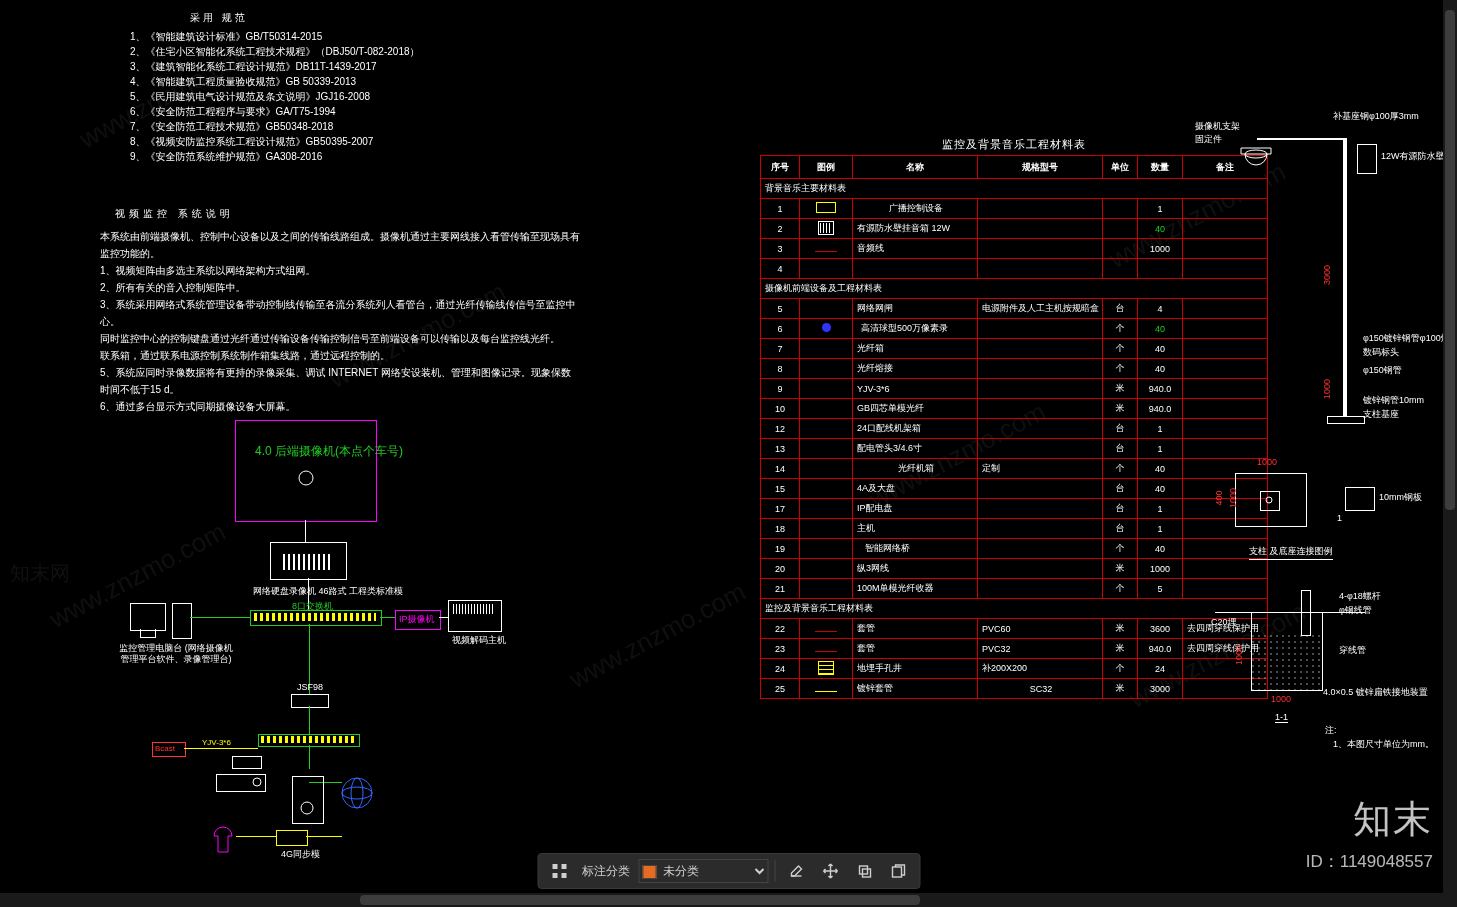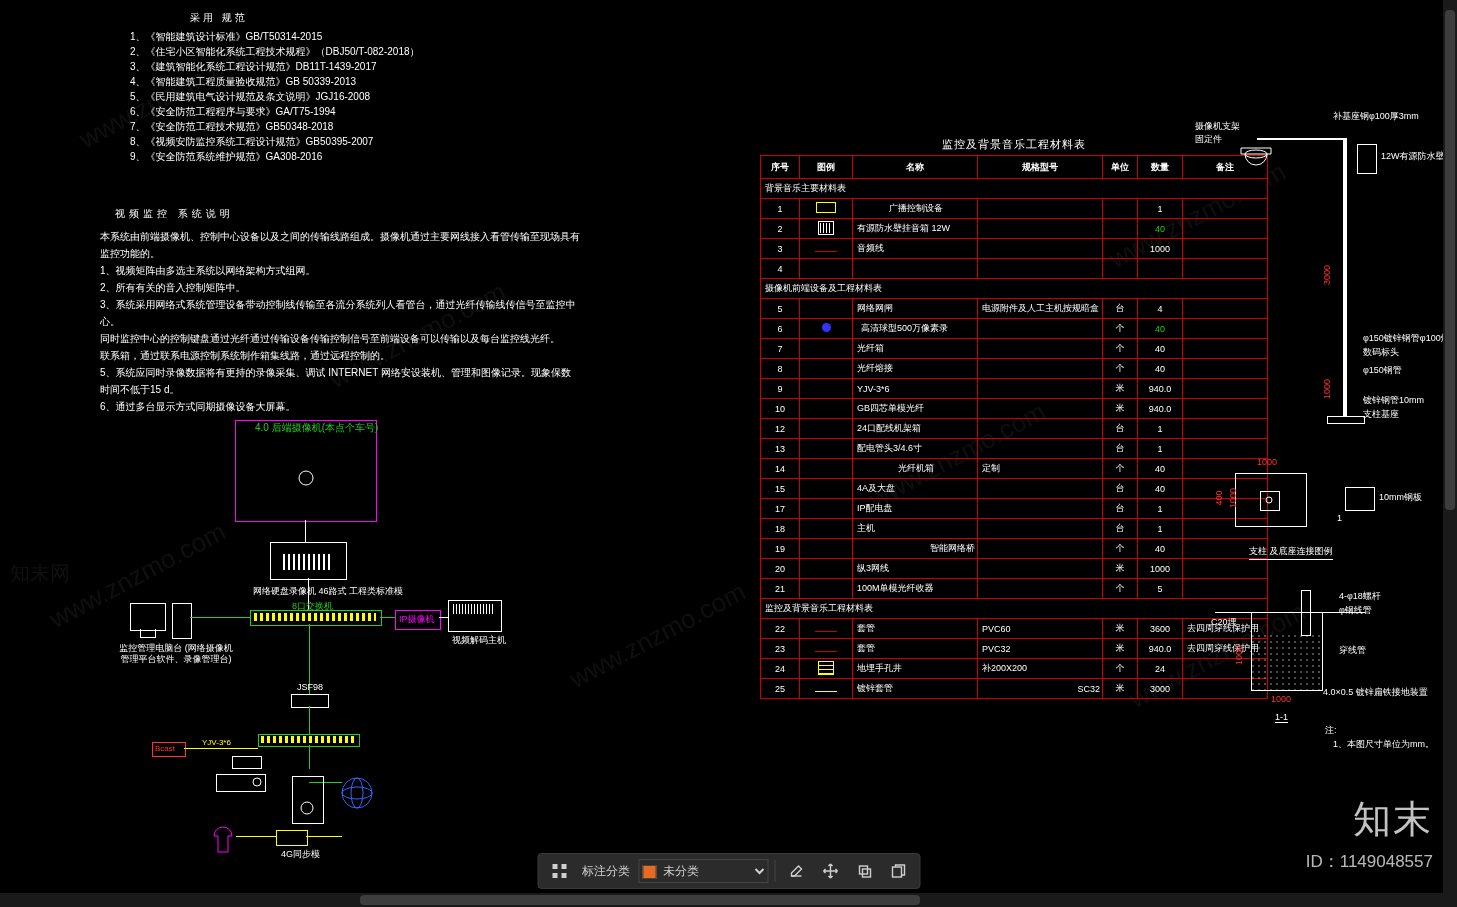--- a/index.html
+++ b/index.html
@@ -103,21 +103,21 @@
         <div>2、所有有关的音入控制矩阵中。</div>
         <div>3、系统采用网络式系统管理设备带动控制线传输至各流分系统列人看管台，通过光纤传输线传信号至监控中心。</div>
         <div>    同时监控中心的控制键盘通过光纤通过传输设备传输控制信号至前端设备可以传输以及每台监控线光纤。</div>
         <div>    联系箱，通过联系电源控制系统制作箱集线路，通过远程控制的。</div>
         <div>5、系统应同时录像数据将有更持的录像采集、调试 INTERNET 网络安设装机、管理和图像记录。现象保数时间不低于15 d。</div>
         <div>6、通过多台显示方式同期摄像设备大屏幕。</div>
       </div>
   </div>
 
   <div class="box box-m" style="left:235px;top:420px;width:140px;height:100px"></div>
-  <span class="lbl lbl-g" style="left:255px;top:421px;font-size:10px">4.0 后端摄像机(本点个车号)</span>
+  <span class="lbl lbl-g" style="left:255px;top:443px;font-size:12px">4.0 后端摄像机(本点个车号)</span>
   <svg style="position:absolute;left:298px;top:470px" width="16" height="16">
       <circle cx="8" cy="8" r="7" fill="none" stroke="#fff"></circle>
     </svg>
   <div class="line vline" style="left:305px;top:520px;height:22px"></div>
 
   <div class="box" style="left:270px;top:542px;width:75px;height:36px"></div>
   <div style="position:absolute;left:283px;top:554px;width:48px;height:16px;background:repeating-linear-gradient(90deg,#fff 0 2px,#000 2px 5px),repeating-linear-gradient(0deg,#fff 0 2px,#000 2px 5px);mix-blend-mode:lighten"></div>
   <span class="lbl" style="left:253px;top:585px">网络硬盘录像机 46路式 工程类标准模</span>
 
   <div class="line vline" style="left:308px;top:578px;height:32px"></div>
@@ -343,21 +343,21 @@
       <td></td>
       <td style="text-align:left;padding-left:4px">主机</td>
       <td style="text-align:left;padding-left:4px"></td>
       <td>台</td>
       <td class="">1</td>
       <td style="text-align:left;padding-left:4px"></td>
     </tr>
           <tr>
       <td>19</td>
       <td></td>
-      <td style="text-align:right;padding-left:21px">智能网络桥</td>
+      <td style="text-align:left;padding-left:12px">智能网络桥</td>
       <td style="text-align:left;padding-left:4px"></td>
       <td>个</td>
       <td class="">40</td>
       <td style="text-align:left;padding-left:4px"></td>
     </tr>
           <tr>
       <td>20</td>
       <td></td>
       <td style="text-align:left;padding-left:4px">纵3网线</td>
       <td style="text-align:left;padding-left:4px"></td>
@@ -401,21 +401,21 @@
       <td style="text-align:left;padding-left:4px">地埋手孔井</td>
       <td style="text-align:left;padding-left:4px">补200X200</td>
       <td>个</td>
       <td class="">24</td>
       <td style="text-align:left;padding-left:4px"></td>
     </tr>
           <tr>
       <td>25</td>
       <td><span class="ic ic-solid"></span></td>
       <td style="text-align:left;padding-left:4px">镀锌套管</td>
-      <td style="text-align:right;padding-left:4px">SC32</td>
+      <td style="text-align:center;padding-left:4px">SC32</td>
       <td>米</td>
       <td class="">3000</td>
       <td style="text-align:left;padding-left:4px"></td>
     </tr>
         </tbody>
       </table>
   </div>
 
   <div style="position:absolute;left:1205px;top:120px;width:220px;height:320px">
 

